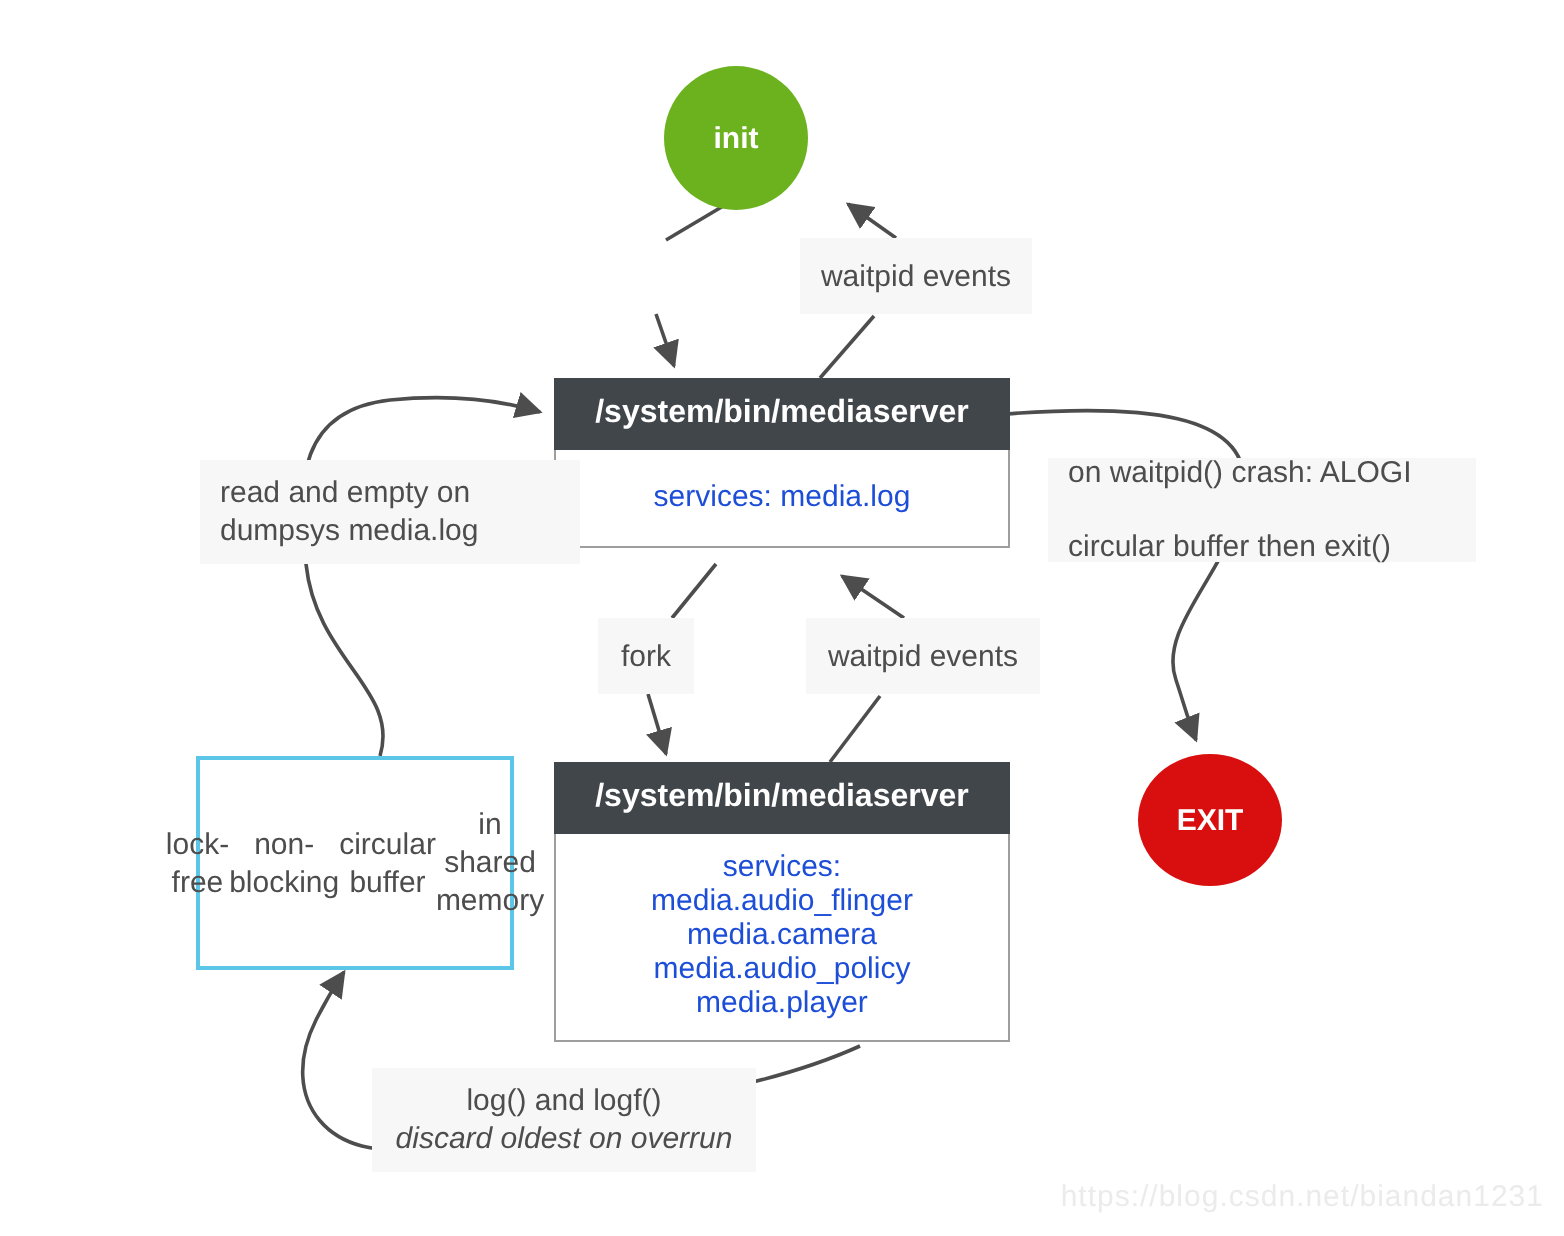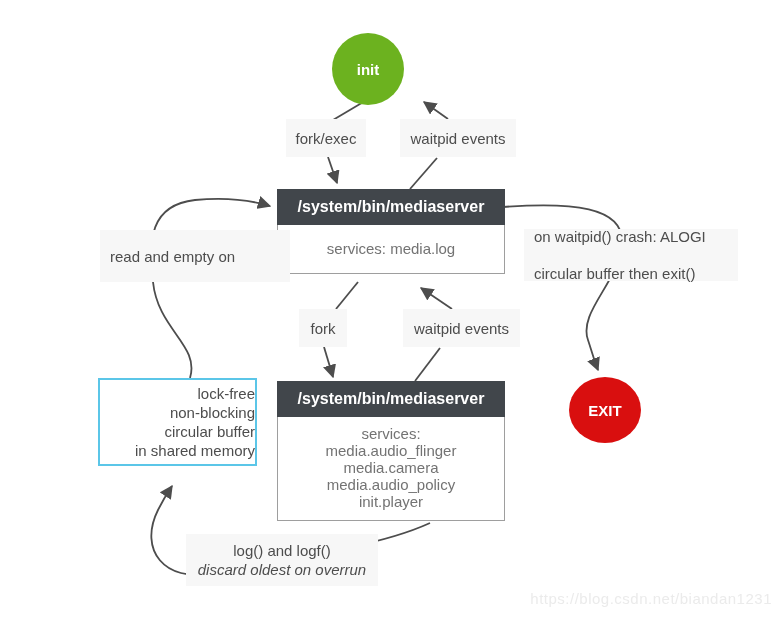--- a/index.html
+++ b/index.html
@@ -29,27 +29,27 @@
   .note.log-note{left:186px;top:534px;width:192px;height:52px;align-items:center;text-align:center;}
   .note .italic{font-style:italic;}
   .procbox{width:226px;border:1px solid #9e9e9e;background:#ffffff;}
   .procbox.box1{left:277px;top:189px;}
   .procbox.box2{left:277px;top:381px;}
   .procbox .hdr{
     background:#41464b;color:#ffffff;font-weight:bold;font-size:16px;
     text-align:center;padding:9px 16px;margin:-1px -1px 0 -1px;
   }
   .procbox .body{
-    text-align:center;font-size:15px;color:#737373;padding:15px 4px;line-height:18px;
+    text-align:center;font-size:15px;color:#1d4ed8;padding:15px 4px;line-height:18px;
   }
   .procbox.box2 .body{padding:8px 4px 10px 4px;line-height:17px;}
   .bufferbox{
-    left:98px;top:378px;width:159px;height:88px;background:#ffffff;
+    left:98px;top:378px;width:159px;height:107px;background:#ffffff;
     border:2px solid #5bc6e8;box-sizing:border-box;
-    display:flex;flex-direction:column;justify-content:center;align-items:flex-end;
+    display:flex;justify-content:center;align-items:center;
     font-size:15px;line-height:19px;color:#4d4d4d;text-align:center;
   }
   .watermark{
     left:500px;top:590px;width:272px;text-align:right;
     font-size:15px;color:#ebebeb;letter-spacing:0.5px;
   }
 </style>
 </head>
 <body>
 
@@ -74,34 +74,32 @@
       <path d="M 452,309 L 421,288" marker-end="url(#arrow)"></path>
       <path d="M 430,523 C 408,533 380,541 350,547"></path>
       <path d="M 212,573 C 165,583 138,550 158,510 C 164,498 168,492 172,486" marker-end="url(#arrow)"></path>
     </g>
   </svg>
 
   <div class="node circle init">
     <span>init</span>
   </div>
 
-  <div class="note top-fork">
-    <span>fork/exec</span>
-  </div>
   <div class="note top-waitpid">
     <span>waitpid events</span>
   </div>
 
   <div class="procbox box1">
     <div class="hdr">/system/bin/mediaserver</div>
     <div class="body">services: media.log</div>
   </div>
 
   <div class="note read-empty left-align">
     <span>read and empty on</span>
+    <span>dumpsys media.log</span>
   </div>
 
   <div class="note on-crash left-align">
     <span>on waitpid() crash: ALOGI</span>
     <span>circular buffer then exit()</span>
   </div>
 
   <div class="note mid-fork">
     <span>fork</span>
   </div>
@@ -109,21 +107,21 @@
     <span>waitpid events</span>
   </div>
 
   <div class="procbox box2">
     <div class="hdr">/system/bin/mediaserver</div>
     <div class="body">
       <div>services:</div>
       <div>media.audio_flinger</div>
       <div>media.camera</div>
       <div>media.audio_policy</div>
-      <div>init.player</div>
+      <div>media.player</div>
     </div>
   </div>
 
   <div class="bufferbox">
     <span>lock-free</span>
     <span>non-blocking</span>
     <span>circular buffer</span>
     <span>in shared memory</span>
   </div>
 

